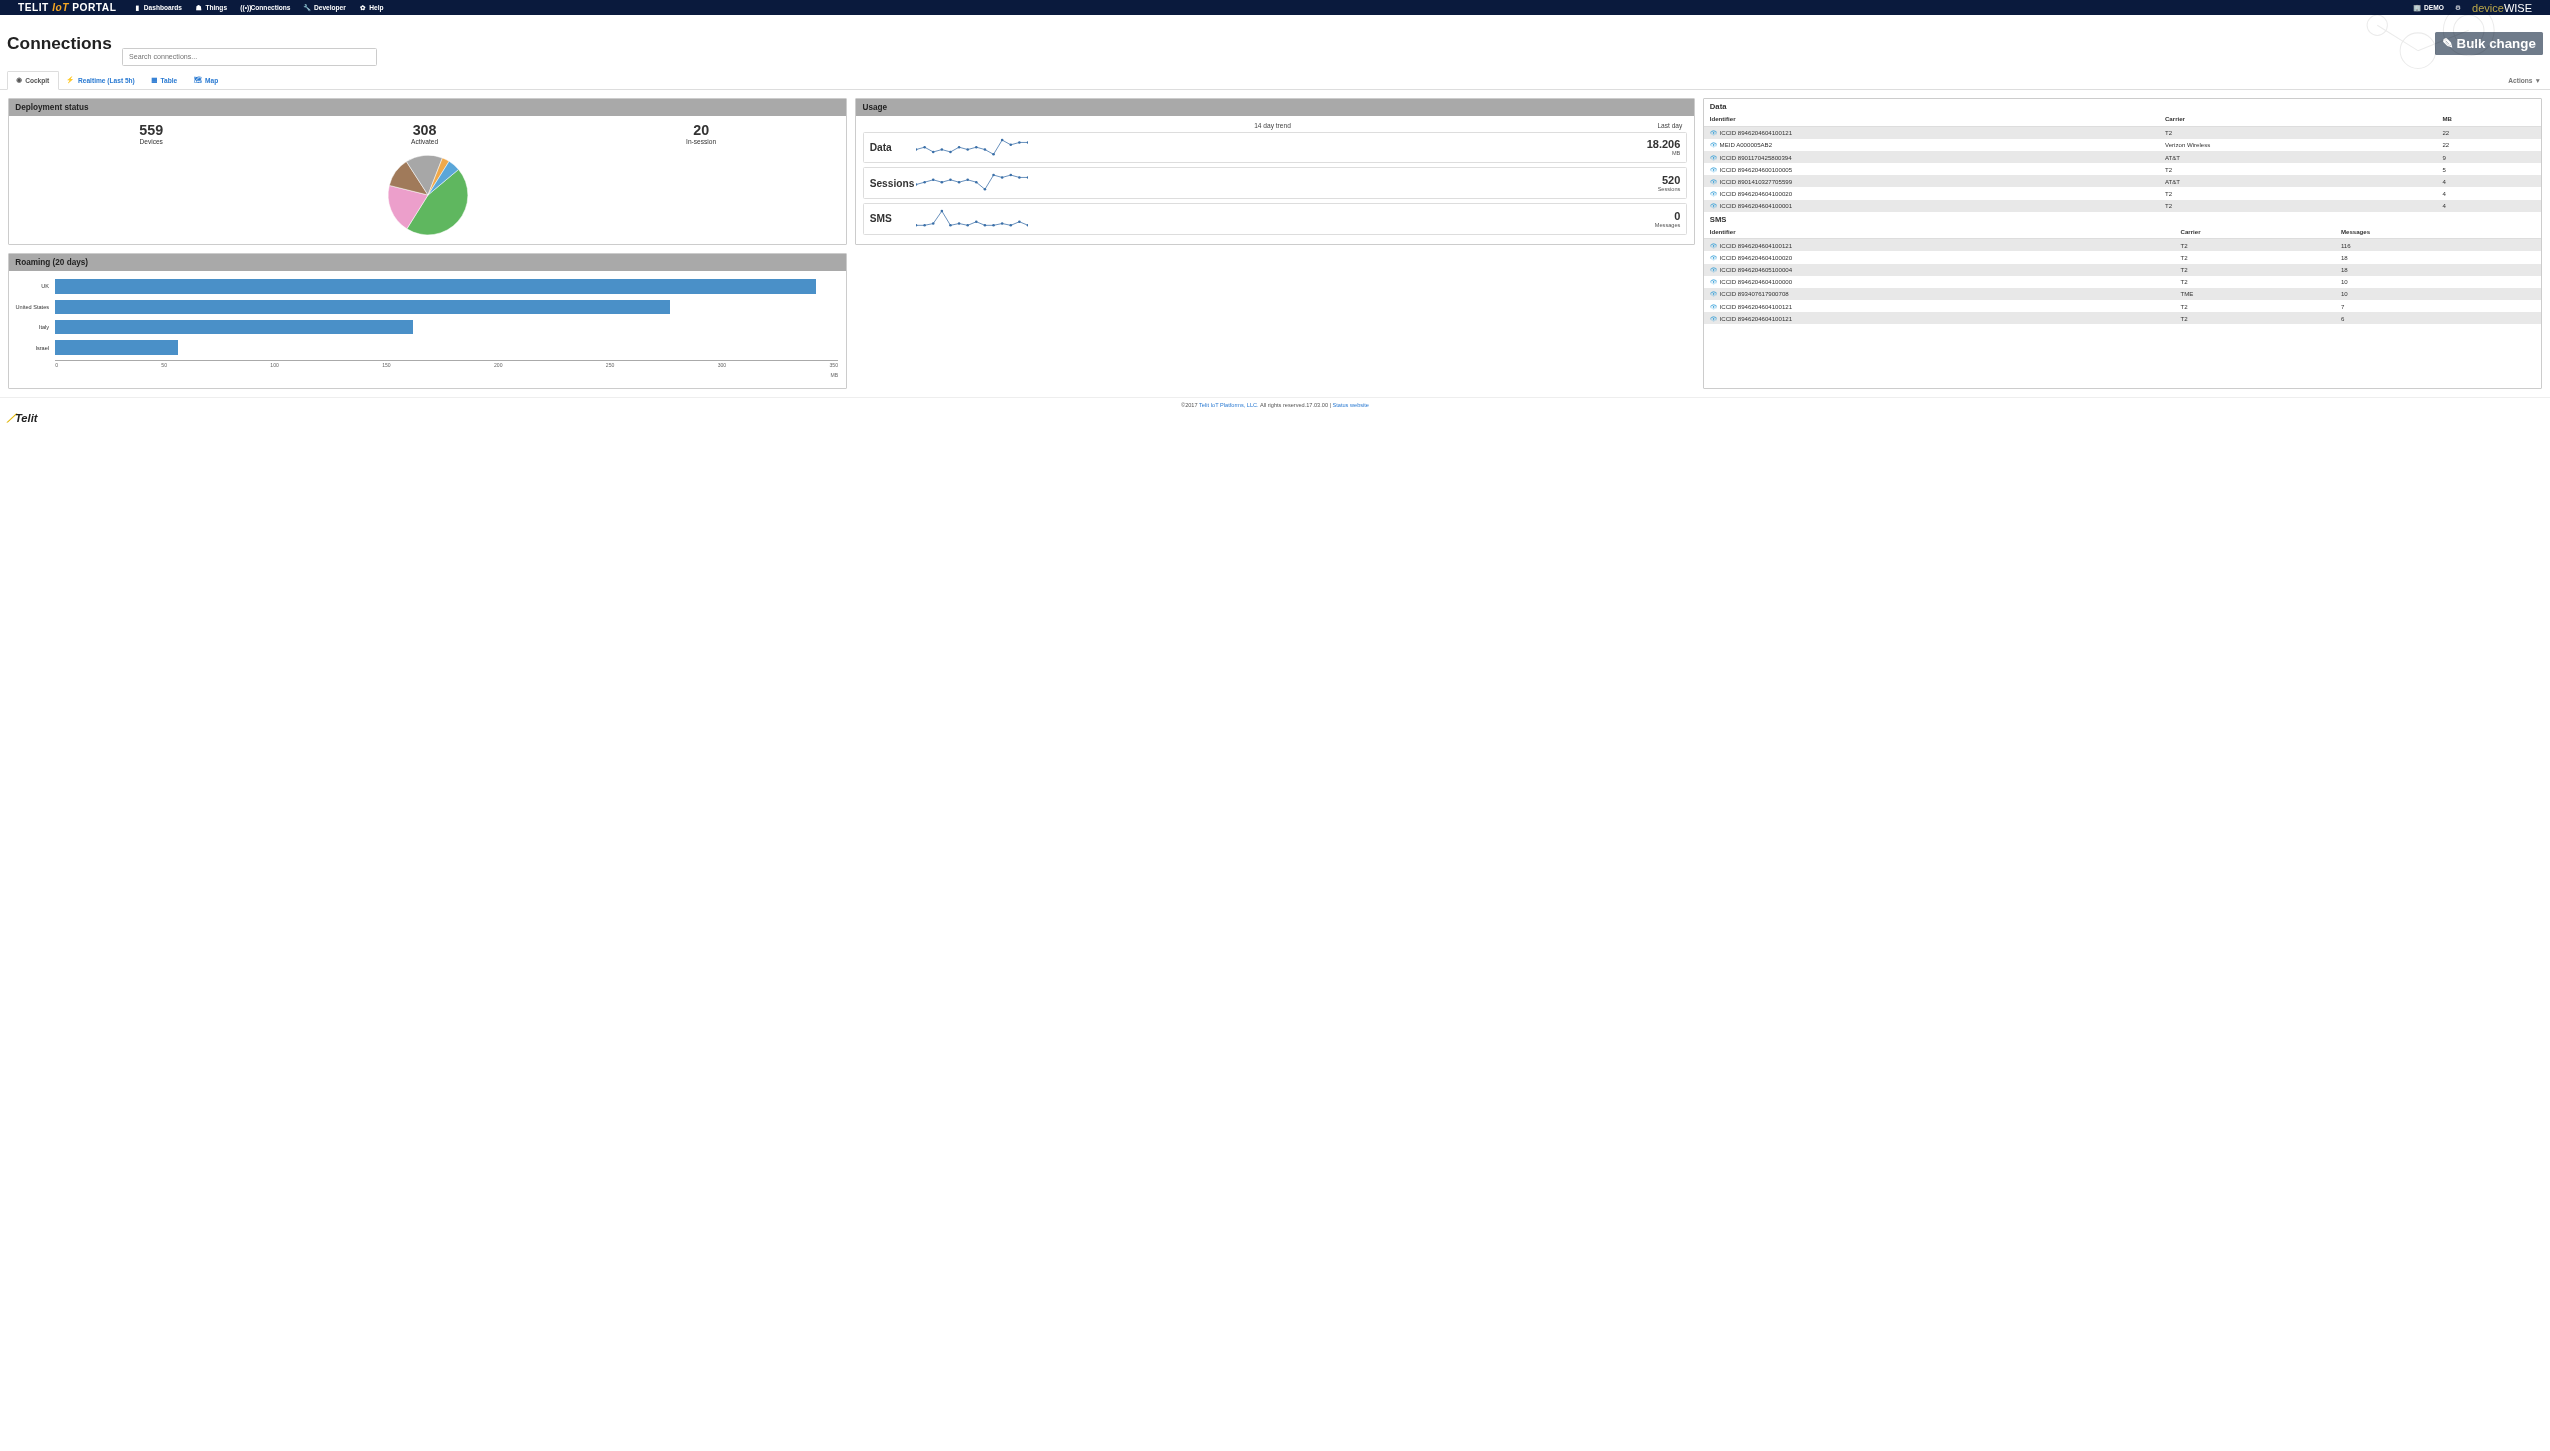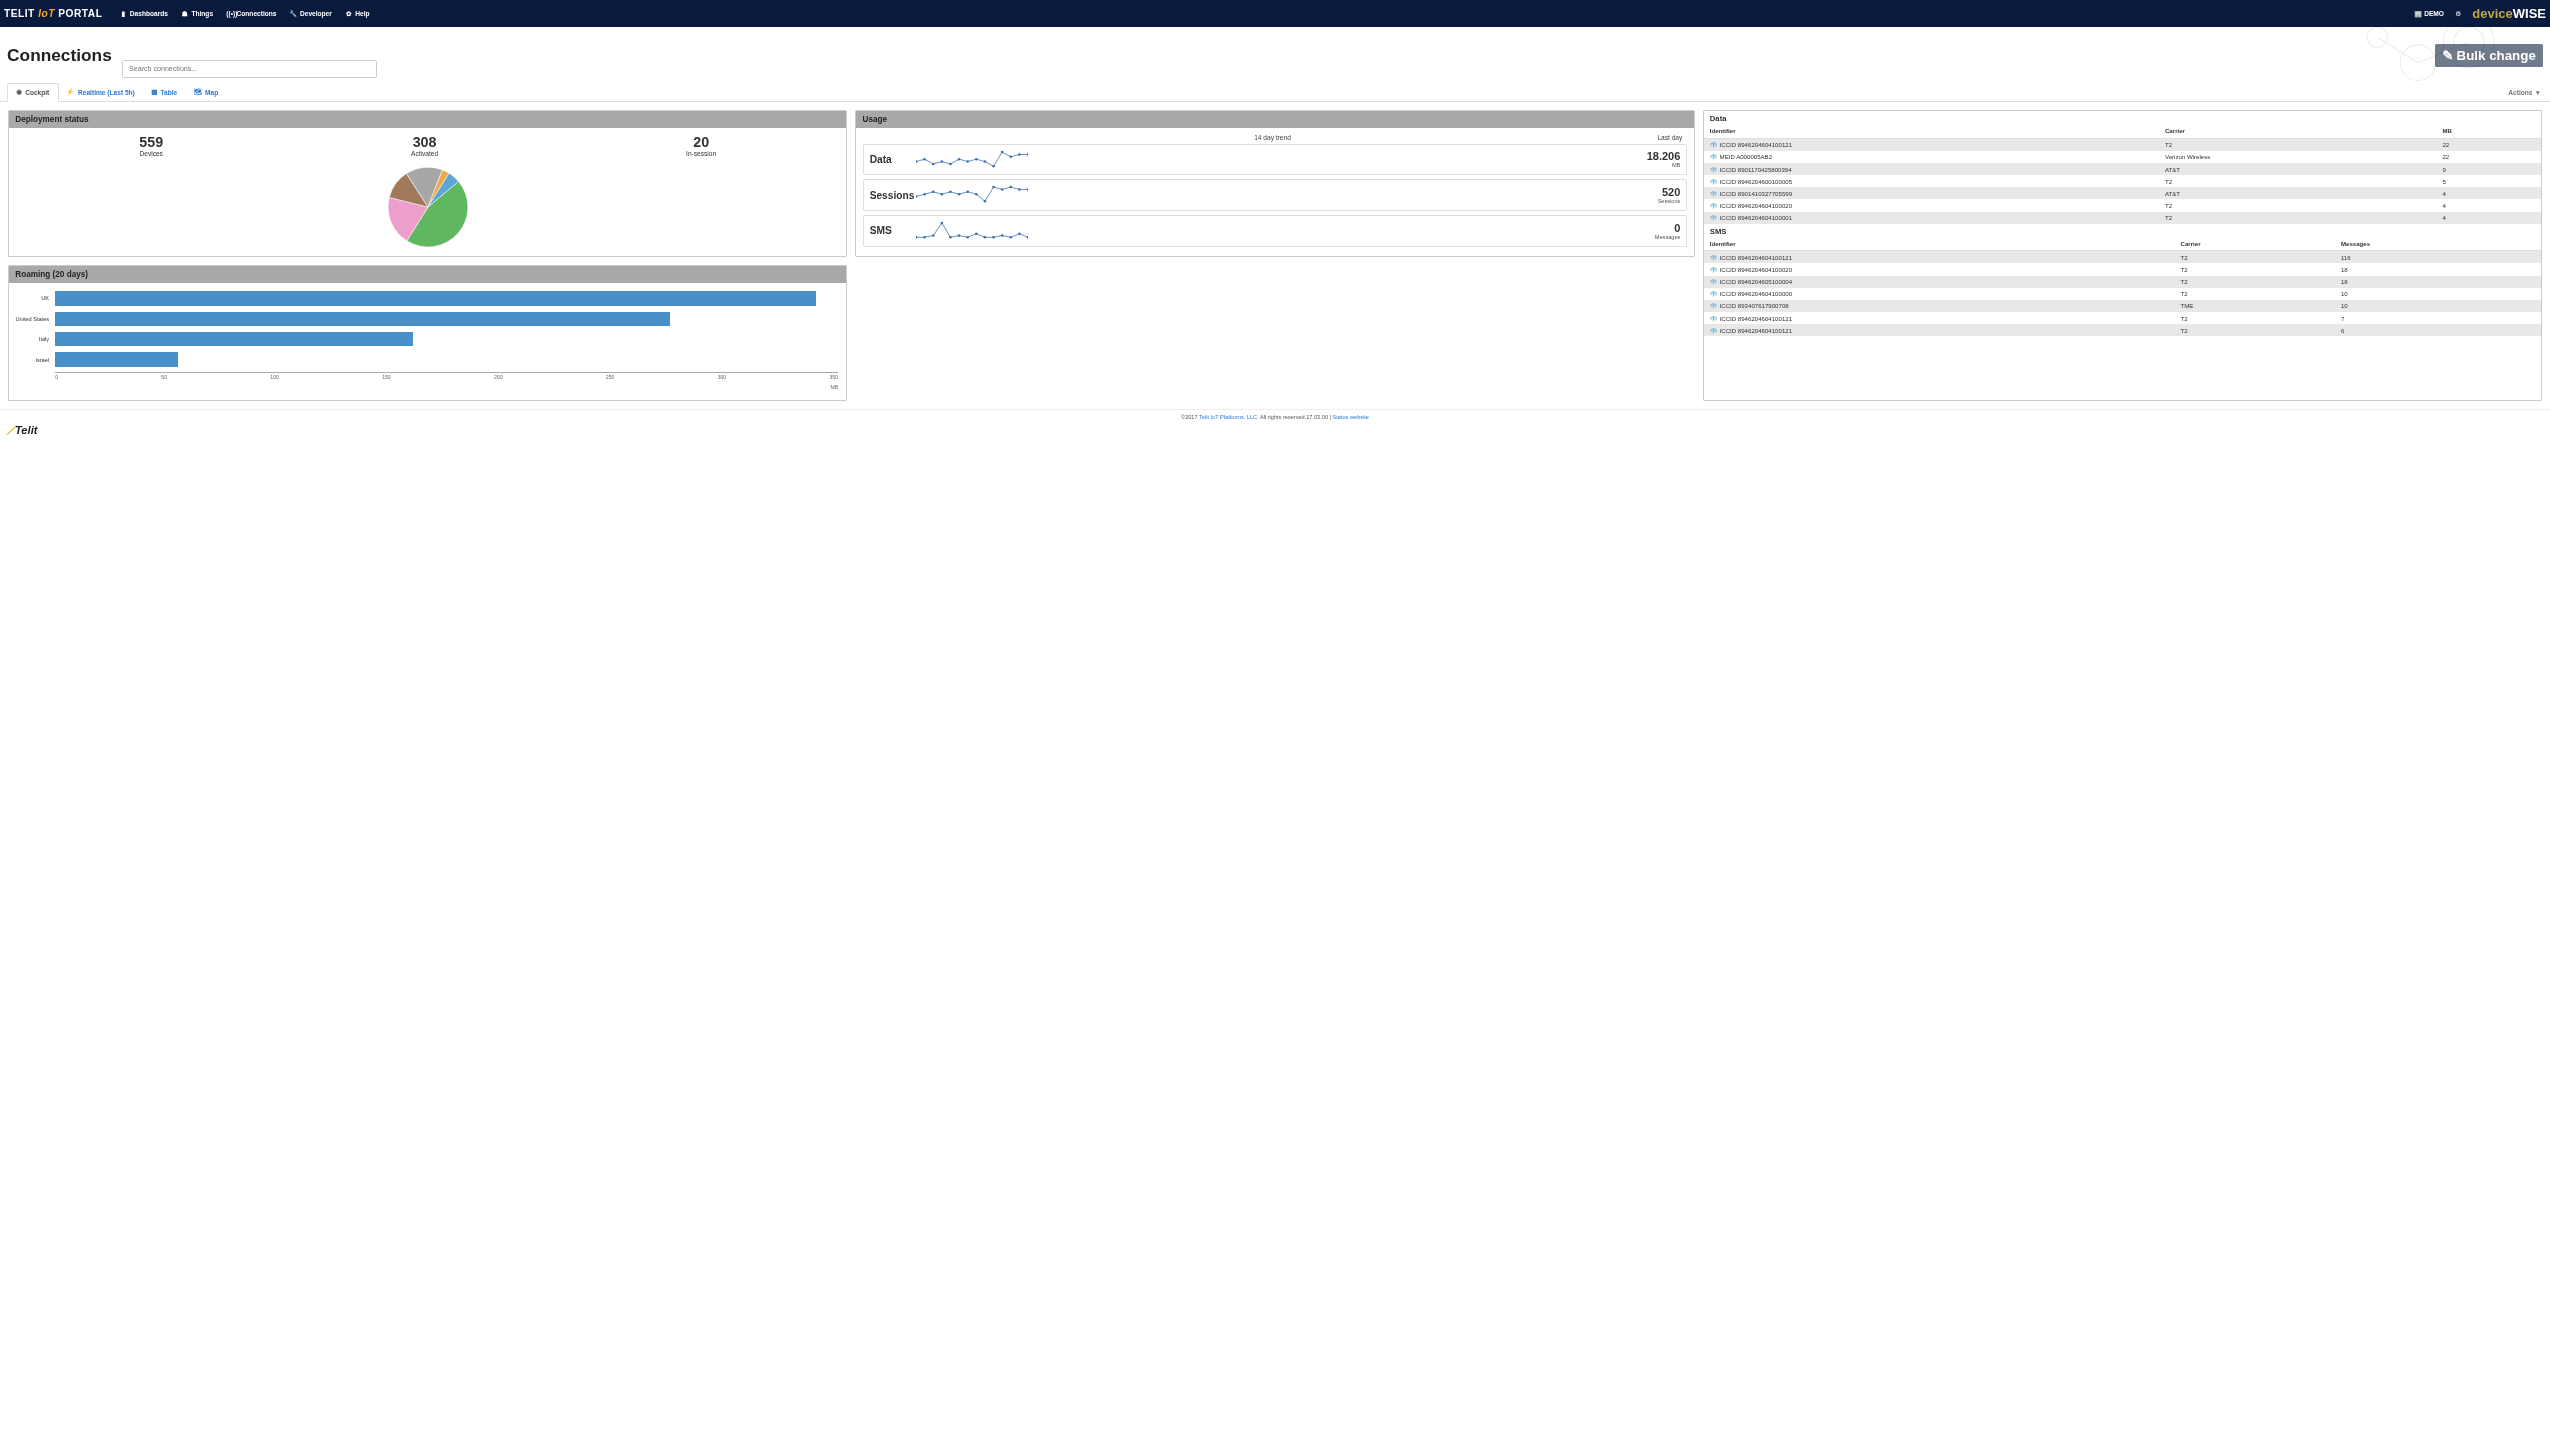--- a/index.html
+++ b/index.html
@@ -1,28 +1,28 @@
 <!DOCTYPE html>
 <html style="font-size:8.2px"><head>
 <meta charset="utf-8">
 <style>
   *{box-sizing:border-box;margin:0;padding:0;}
   body{font-family:Arial,Helvetica,sans-serif;font-size:6.6px;color:#333;background:#fff;}
   
-  .topnav{background:#0a1a3d;color:#fff;display:flex;align-items:center;height:27px;padding:0 4px;gap:2px;}
+  .topnav{background:#0a1a3d;color:#fff;display:flex;align-items:center;height:15px;padding:0 18px;gap:2px;}
   .brand{font-weight:800;font-size:10.2px;letter-spacing:0.5px;}
   .brand .b1{color:#fff;}
   .brand .b2{color:#f5a623;font-style:italic;}
   .brand .b3{color:#fff;}
   .navitems{display:flex;gap:13.3px;margin-left:15.3px;}
   .navitem{display:flex;align-items:center;gap:3.1px;font-weight:700;cursor:pointer;}
   .navspacer{flex:1;}
   .demo{font-weight:700;display:flex;align-items:center;gap:3.1px;}
   .gear{margin:0 9.2px;cursor:pointer;}
-  .dw{font-weight:700;font-size:13px;}
+  .dw{font-weight:400;font-size:11px;}
   .dw .d1{color:#bba749;}
   .dw .d2{color:#fff;}
   
   .pagehdr{display:flex;align-items:center;padding:5.1px 7.1px;gap:10.2px;position:relative;}
   .pagetitle{font-size:17.3px;font-weight:800;color:#222;}
   .search{flex:0 0 255px;margin-left:auto;margin-right:auto;margin-top:28px;}
   .search input{width:100%;padding:4.1px 6.1px;border:0.5px solid #ccc;border-radius:1.5px;font-size:7.1px;}
   .bulk{background:#6f7b8a;color:#fff;border:none;padding:4.1px 7.1px;border-radius:1.5px;font-weight:700;cursor:pointer;display:flex;align-items:center;gap:3.1px;}
   
   .tabsrow{display:flex;align-items:center;border-bottom:0.5px solid #ddd;padding:0 7.1px;position:relative;}

